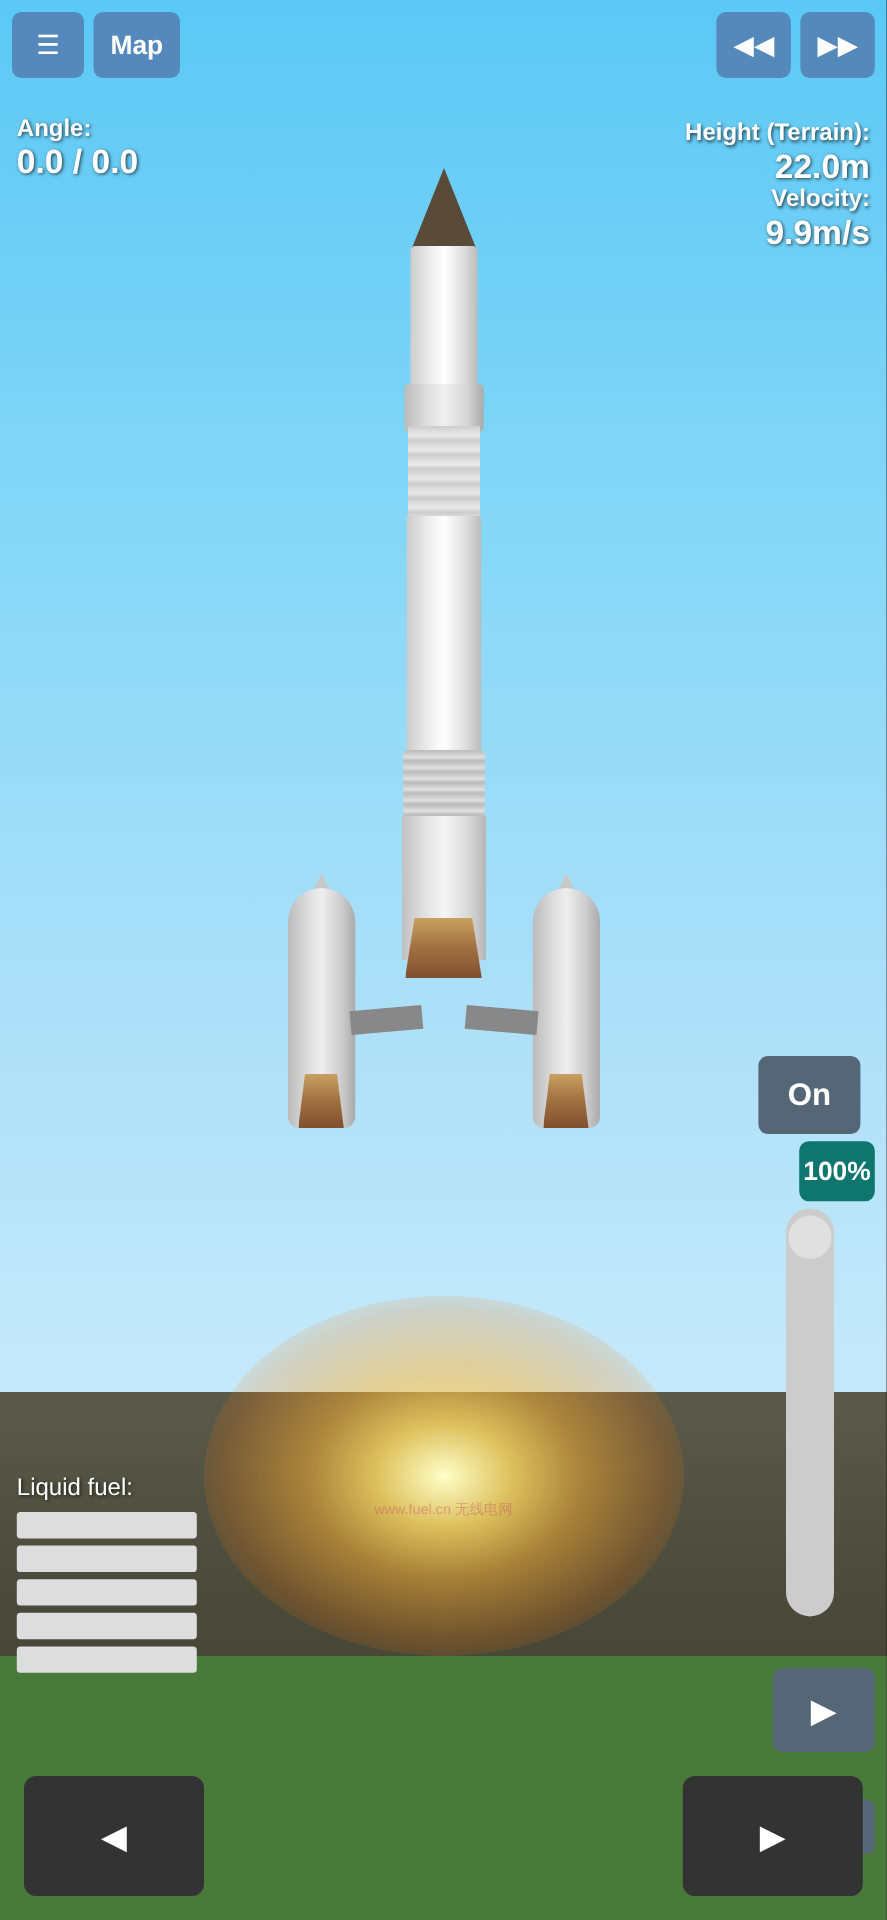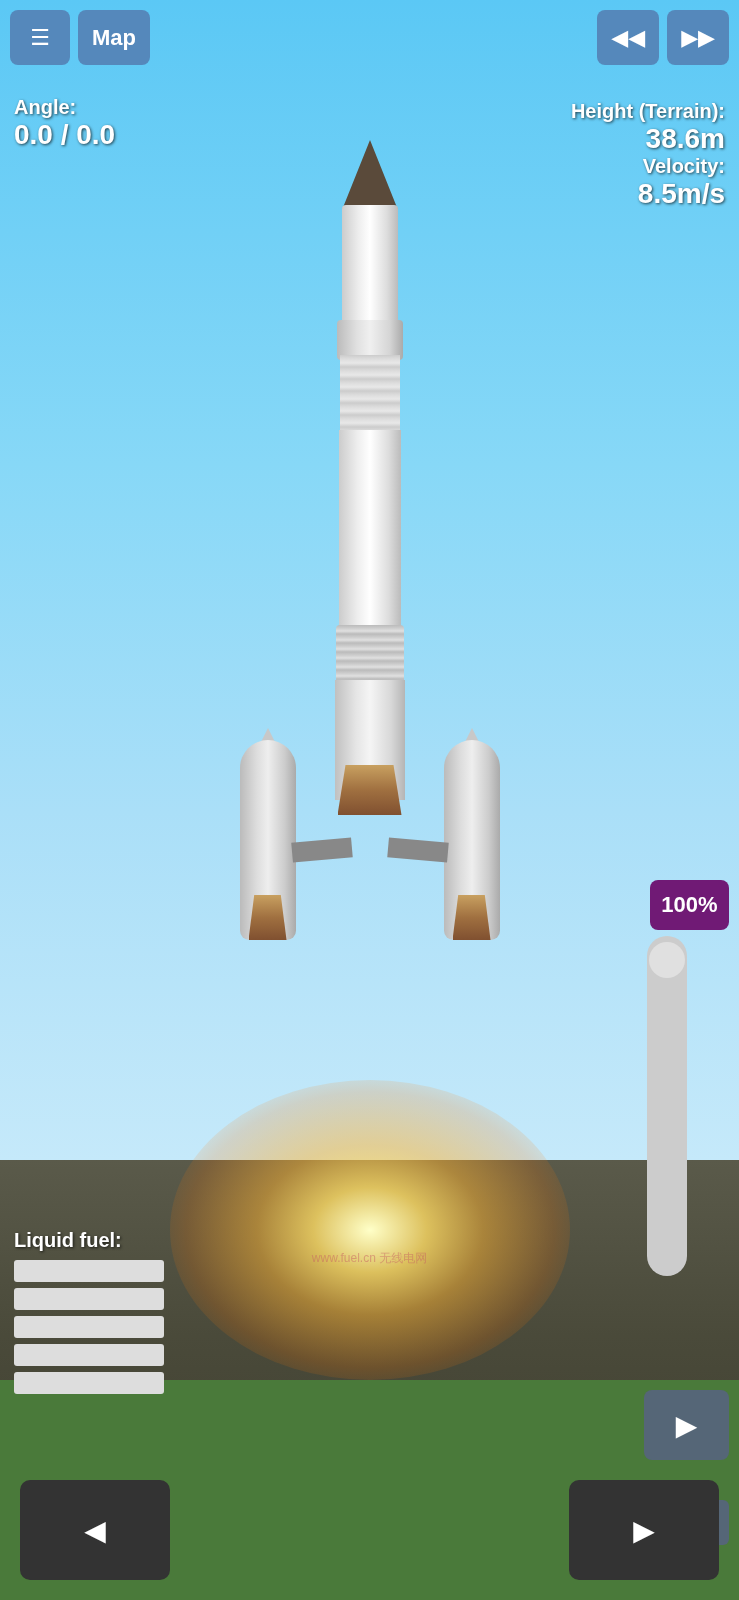--- a/index.html
+++ b/index.html
@@ -379,26 +379,26 @@
       font-weight: bold;
       cursor: pointer;
       width: 85px;
       height: 65px;
       display: flex;
       align-items: center;
       justify-content: center;
     }
 
     #throttle-label {
-      background: #701a75;
+      background: #0f766e;
       border-radius: 8px;
       color: white;
       font-size: 22px;
       font-weight: bold;
-      width: 79px;
+      width: 63px;
       height: 50px;
       display: flex;
       align-items: center;
       justify-content: center;
       margin-left: 46px;
     }
 
     #throttle-slider-container {
       width: 40px;
       height: 340px;
@@ -439,21 +439,21 @@
     #fuel-section {
       position: absolute;
       bottom: 200px;
       left: 14px;
       z-index: 100;
     }
 
     #fuel-label {
       color: white;
       font-size: 20px;
-      font-weight: bold;
+      font-weight: normal;
       margin-bottom: 8px;
       text-shadow: 1px 1px 3px rgba(0,0,0,0.7);
     }
 
     .fuel-bar-row {
       display: flex;
       align-items: center;
       margin-bottom: 6px;
     }
 
@@ -620,26 +620,29 @@
     </div>
   </div>
 
   <div id="hud-left">
     <div class="hud-label">Angle:</div>
     <div class="hud-value">0.0 / 0.0</div>
   </div>
 
   <div id="hud-right">
     <div class="hud-label">Height (Terrain):</div>
-    <div class="hud-value">38.6m</div>
+    <div class="hud-value">22.0m</div>
     <div class="hud-label">Velocity:</div>
-    <div class="hud-value">8.5m/s</div>
+    <div class="hud-value">9.9m/s</div>
   </div>
 
   <div id="right-controls">
+    <button id="on-button">
+      <span>On</span>
+    </button>
     <div id="throttle-label">
       <span>100%</span>
     </div>
     <div id="throttle-slider-container">
       <div id="throttle-handle"></div>
     </div>
   </div>
 
   <button id="play-button">
     <span>▶</span>

